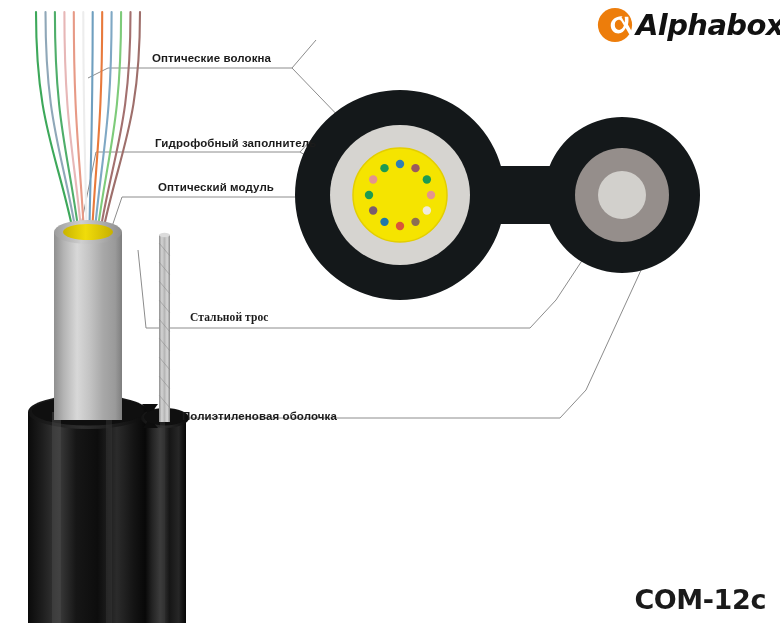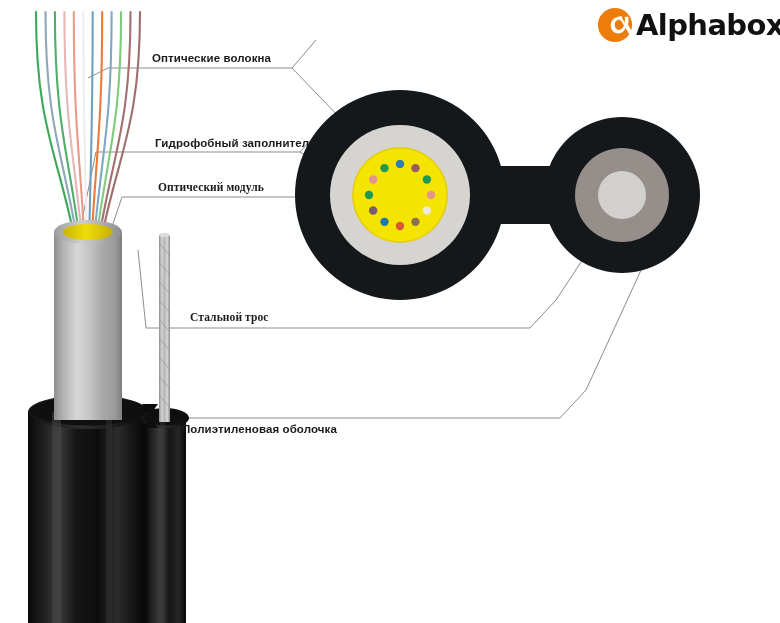--- a/index.html
+++ b/index.html
@@ -37,20 +37,21 @@
   }
   #brand {
     position: absolute;
     left: 596px;
     top: 6px;
     width: 178px;
     height: 38px;
     display: flex;
     align-items: center;
     gap: 2px;
+    font-style: italic;
   }
   #brand-mark {
     width: 38px;
     height: 38px;
     flex: 0 0 38px;
   }
   #brand-name {
     font-family: "DejaVu Sans", sans-serif;
     font-weight: bold;
     font-size: 29px;
@@ -235,34 +236,35 @@
         </g>
         <ellipse cx="164.5" cy="235" rx="5.5" ry="2.2" fill="#dcdcdc"></ellipse>
       </g>
     </g>
   </svg>
 
   <div class="lbl" style="left:152px; top:53px;">Оптические волокна</div>
 
   <div class="lbl" style="left:131px; top:138px;padding-left:24px;">Гидрофобный заполнитель</div>
 
-  <div class="lbl" style="left:158px; top:182px;font-family:Liberation Serif, serif;">Оптический модуль</div>
+  <div class="lbl" style="left:158px; top:182px;">Оптический модуль</div>
 
   <div class="lbl" style="left:190px; top:312px;font-family:Liberation Serif, serif;">Стальной трос</div>
 
-  <div class="lbl" style="left:182px; top:424px;">Полиэтиленовая оболочка</div>
+  <div class="lbl" style="left:182px; top:411px;">Полиэтиленовая оболочка</div>
 
   <div id="brand">
     <svg id="brand-mark" viewBox="0 0 40 40">
       <circle cx="20" cy="20" r="18" fill="#ED7D0B"></circle>
       <path d="M28.5,10.5 C21,10.5 15.5,14.5 15.5,20.2 C15.5,25.4 19.2,28.9 23.6,28.9
                C27.1,28.9 29.6,26.6 31.2,23.2 L34.8,29.4 L39.2,29.4 L33.6,19.6
                C34.2,17.1 34.4,14.2 34.0,11.2 L30.2,11.2 C30.6,13.5 30.5,15.6 30.1,17.4
                L26.8,11.5 C27.4,11.0 28.0,10.7 28.5,10.5 Z
                M23.9,14.6 C25.1,14.6 26.2,15.2 27.1,16.5 L29.4,20.6
                C28.2,23.6 26.4,25.2 24.3,25.2 C21.6,25.2 19.8,23.0 19.8,20.0
                C19.8,16.9 21.5,14.6 23.9,14.6 Z" fill="#ffffff"></path>
     </svg>
     <span id="brand-name">Alphabox</span>
   </div>
 
+  <div id="model">COM-12c</div>
 
 </div>
 
 </body></html>

